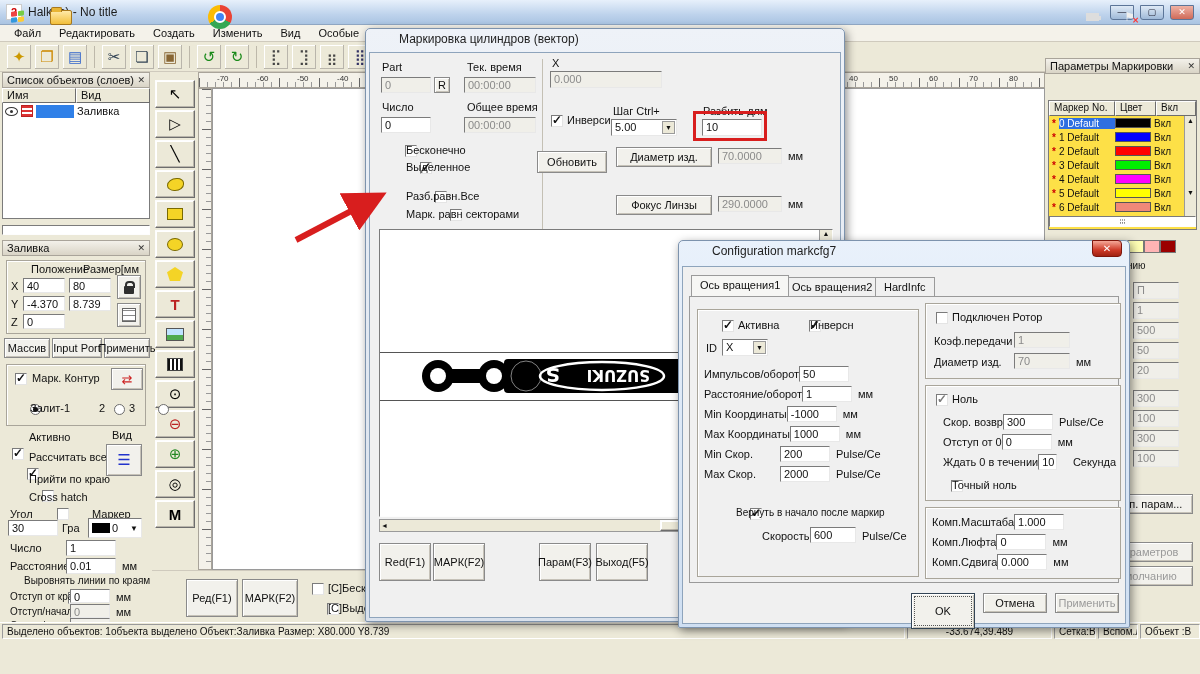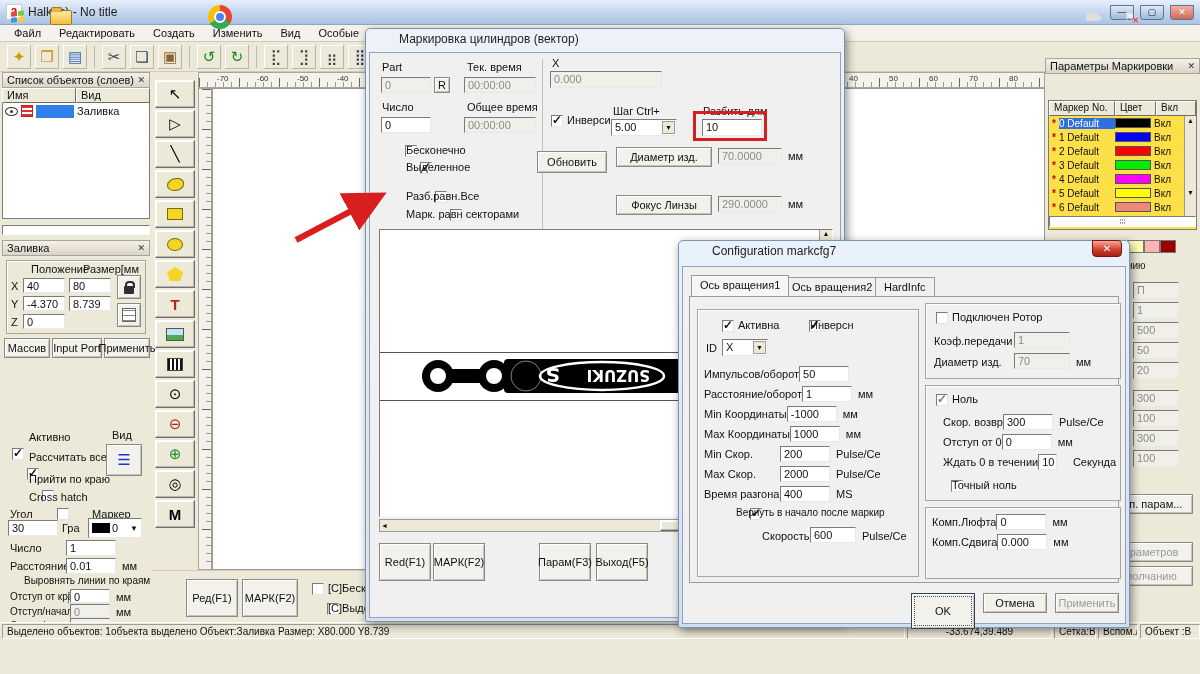--- a/index.html
+++ b/index.html
@@ -335,20 +335,33 @@
         </div>
       <div class="btn abs" style="left:110px;top:42px;width:24px;height:24px">
         <span style="width:14px;height:14px;background:repeating-linear-gradient(0deg,#888 0 1px,#fff 1px 5px),repeating-linear-gradient(90deg,#888 0 1px,transparent 1px 5px);border:1px solid #666"></span>
       </div>
     </div>
 
     <div class="btn abs" style="left:2px;top:98px;width:46px;height:20px">Массив</div>
     <div class="btn abs" style="left:50px;top:98px;width:50px;height:20px">Input Port</div>
     <div class="btn abs" style="left:102px;top:98px;width:46px;height:20px">Применить</div>
 
+    <div class="group abs" style="left:4px;top:124px;width:140px;height:62px;background:#ece9d8">
+      <span class="cb on abs" style="left:8px;top:8px"></span>
+      <span class="abs lbl" style="left:25px;top:7px">Марк. Контур</span>
+      <div class="btn abs" style="left:104px;top:3px;width:32px;height:22px">
+          <span style="color:#c22;font-size:13px">⇄</span>
+        </div>
+      <span class="rad on abs" style="left:8px;top:38px"></span>
+      <span class="abs lbl" style="left:23px;top:37px">Залит-1</span>
+      <span class="rad abs" style="left:78px;top:38px"></span>
+      <span class="abs lbl" style="left:92px;top:37px">2</span>
+      <span class="rad abs" style="left:108px;top:38px"></span>
+      <span class="abs lbl" style="left:122px;top:37px">3</span>
+    </div>
 
     <span class="cb on abs" style="left:10px;top:192px"></span>
     <span class="abs lbl" style="left:27px;top:191px">Активно</span>
     <span class="abs lbl" style="left:110px;top:189px">Вид</span>
     <span class="cb on abs" style="left:10px;top:212px"></span>
     <span class="abs lbl" style="left:27px;top:211px">Рассчитать все</span>
     <div class="btn abs" style="left:104px;top:204px;width:36px;height:32px">
         <span style="color:#23c;font-size:15px">☰</span>
       </div>
     <span class="cb abs" style="left:10px;top:234px"></span>
@@ -620,25 +633,20 @@
             <div class="row20">
               <span class="lbl">Min Скор.</span>
               <span class="inp" style="width: 50px; height: 16px; display: inline-block;">200</span>
               <span class="lbl" style="width: 52px; margin-left: 6px;">Pulse/Ce</span>
             </div>
             <div class="row20">
               <span class="lbl">Max Скор.</span>
               <span class="inp" style="width: 50px; height: 16px; display: inline-block;">2000</span>
               <span class="lbl" style="width: 52px; margin-left: 6px;">Pulse/Ce</span>
             </div>
-            <div class="row20">
-              <span class="lbl">Время разгона</span>
-              <span class="inp" style="width: 50px; height: 16px; display: inline-block;">400</span>
-              <span class="lbl" style="width: 52px; margin-left: 6px;">MS</span>
-            </div>
           </div>
         <span class="cb on abs" style="left:22px;top:198px"></span>
         <span class="abs lbl" style="left:38px;top:197px;font-size:10px">Вернуть в начало после маркир</span>
         <span class="abs lbl" style="left:64px;top:220px">Скорость</span>
         <div class="inp abs" style="left:112px;top:217px;width:46px;height:16px">600</div>
         <span class="abs lbl" style="left:164px;top:220px">Pulse/Ce</span>
       </div>
 
       <div class="group abs" style="left:242px;top:36px;width:196px;height:76px;background:#f0f0f0">
         <span class="cb abs" style="left:10px;top:8px"></span>
@@ -669,20 +677,25 @@
               <span class="inp" style="width: 50px; height: 16px; display: inline-block;">10</span>
               <span class="lbl" style="width: 52px; margin-left: 16px;">Секунда</span>
             </div>
           </div>
         <span class="cb abs" style="left:10px;top:94px"></span>
         <span class="abs lbl" style="left:26px;top:93px">Точный ноль</span>
       </div>
 
       <div class="group abs" style="left:242px;top:240px;width:196px;height:72px;background:#f0f0f0">
         <div id="comp-rows" class="abs" style="left:6px;top:4px;right:4px">
+            <div class="row20">
+              <span class="lbl">Комп.Масштаба</span>
+              <span class="inp" style="width: 50px; height: 16px; display: inline-block;">1.000</span>
+              <span class="lbl" style="width: 52px; margin-left: 6px;"></span>
+            </div>
             <div class="row20">
               <span class="lbl">Комп.Люфта</span>
               <span class="inp" style="width: 50px; height: 16px; display: inline-block;">0</span>
               <span class="lbl" style="width: 52px; margin-left: 6px;">мм</span>
             </div>
             <div class="row20">
               <span class="lbl">Комп.Сдвига</span>
               <span class="inp" style="width: 50px; height: 16px; display: inline-block;">0.000</span>
               <span class="lbl" style="width: 52px; margin-left: 6px;">мм</span>
             </div>

